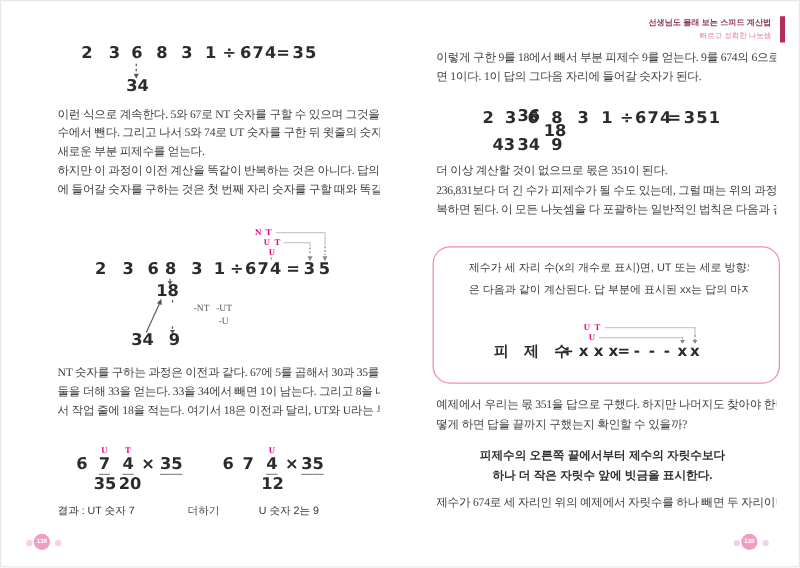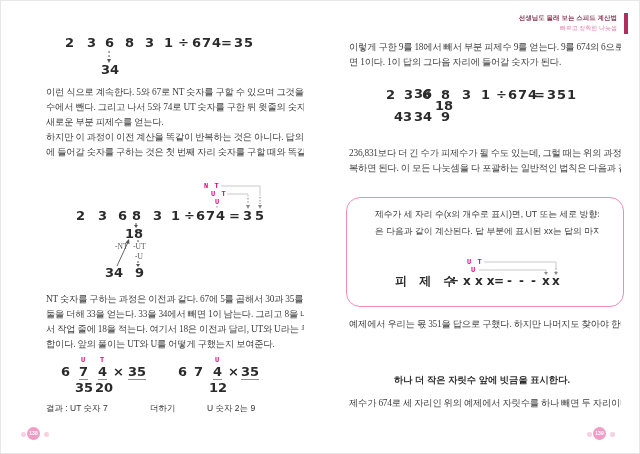--- a/index.html
+++ b/index.html
@@ -10,24 +10,24 @@
             overflow:hidden;letter-spacing:-0.2px;}
   .l-col{width:258px;}
   .r-col{width:272px;}
   
   .eq{position:absolute;}
   .eqd{position:absolute;font-family:"DejaVu Sans","Liberation Sans",sans-serif;font-weight:700;
        font-size:13px;line-height:12px;color:#2b2b2b;white-space:nowrap;}
   .tight{letter-spacing:1px;}
   .wide{letter-spacing:4px;}
   .ul{border-bottom:1.2px solid #8f8f8f;padding-bottom:0.5px;}
-  .pk{position:absolute;font-family:Liberation Mono, monospace;font-weight:700;
+  .pk{position:absolute;font-family:Liberation Serif, serif;font-weight:700;
       font-size:7px;line-height:7px;color:#e5057f;white-space:nowrap;letter-spacing:1px;}
   .mlab{position:absolute;font-size:7.5px;line-height:8px;color:#555;font-family:"Liberation Serif",serif;
-        white-space:nowrap;}
+        white-space:nowrap;margin-left:40px;}
   .cap{position:absolute;font-family:"Liberation Sans","DejaVu Sans",sans-serif;font-size:8.5px;
        color:#333;white-space:nowrap;}
   .ov{position:absolute;left:0;top:0;pointer-events:none;}
   
   .hd-title{position:absolute;right:22px;top:13px;font-family:"Liberation Sans",sans-serif;
             font-size:6.5px;font-weight:700;color:#8e3a55;white-space:nowrap;}
   .hd-sub{position:absolute;right:22px;top:23px;font-family:"Liberation Sans",sans-serif;
           font-size:6px;color:#df7fa9;white-space:nowrap;}
   .hd-bar{position:absolute;left:623px;top:12px;width:3.5px;height:21px;background:#b52d5e;}
   
@@ -120,21 +120,20 @@
       <path d="M77,82 L79,85 L81,82 Z" fill="#555"></path>
 
       <path d="M58,84 L69,60" stroke="#555" stroke-width="0.9" fill="none"></path>
       <path d="M66.5,60.5 L70,57 L70.5,62 Z" fill="#555"></path>
     </svg>
   </div>
 
   <div class="bodyline l-col" style="left:45px;top:292px">NT 숫자를 구하는 과정은 이전과 같다. 67에 5를 곱해서 30과 35를 구하고</div>
   <div class="bodyline l-col" style="left:45px;top:307px">둘을 더해 33을 얻는다. 33을 34에서 빼면 1이 남는다. 그리고 8을 내려 적어</div>
   <div class="bodyline l-col" style="left:45px;top:322px">서 작업 줄에 18을 적는다. 여기서 18은 이전과 달리, UT와 U라는 두 부분의</div>
-  <div class="bodyline l-col" style="left:45px;top:337px">합이다. 앞의 풀이는 UT와 U를 어떻게 구했는지 보여준다.</div>
 
   <div class="eq" style="left:55px;top:355px;width:110px;height:45px;">
     <span class="pk" style="left:25px;top:1px">U</span>
     <span class="pk" style="left:44px;top:1px">T</span>
     <span class="eqd" style="left:5px;top:10px">6</span>
     <span class="eqd ul" style="left:23px;top:10px">7</span>
     <span class="eqd ul" style="left:42px;top:10px">4</span>
     <span class="eqd" style="left:57px;top:10px">×</span>
     <span class="eqd ul" style="left:72px;top:10px">3</span>
     <span class="eqd ul" style="left:81px;top:10px">5</span>
@@ -181,20 +180,21 @@
     <span class="eqd tight" style="left:129px;top:2px">674</span>
     <span class="eqd" style="left:155px;top:2px">=</span>
     <span class="eqd tight" style="left:168px;top:2px">351</span>
     <span class="eqd" style="left:35px;top:1px">36</span>
     <span class="eqd" style="left:56px;top:13px">18</span>
     <span class="eqd" style="left:15px;top:24px">43</span>
     <span class="eqd" style="left:35px;top:24px">34</span>
     <span class="eqd" style="left:62px;top:24px">9</span>
   </div>
 
+  <div class="bodyline r-col" style="left:348px;top:130px">더 이상 계산할 것이 없으므로 몫은 351이 된다.</div>
   <div class="bodyline r-col" style="left:348px;top:146px">236,831보다 더 긴 수가 피제수가 될 수도 있는데, 그럴 때는 위의 과정을 더 반</div>
   <div class="bodyline r-col" style="left:348px;top:161px">복하면 된다. 이 모든 나눗셈을 다 포괄하는 일반적인 법칙은 다음과 같다.</div>
 
   <div class="rulebox">
     <div class="boxline" style="top:11px">제수가 세 자리 수(x의 개수로 표시)면, UT 또는 세로 방향의 뺄셈</div>
     <div class="boxline" style="top:28px">은 다음과 같이 계산된다. 답 부분에 표시된 xx는 답의 마지막 자리</div>
 
     <span class="pk" style="left:120px;top:61px">U T</span>
     <span class="pk" style="left:124px;top:69px">U</span>
 
@@ -211,21 +211,23 @@
     <svg class="ov" width="278" height="110">
       <path d="M137,64 H209 V70" stroke="#c9c9c9" stroke-width="1" fill="none"></path>
       <path d="M209,70 V74" stroke="#888" stroke-width="1" stroke-dasharray="1.5,1.5" fill="none"></path>
       <path d="M207,74 L209,77 L211,74 Z" fill="#888"></path>
       <path d="M132,72 H199 V74" stroke="#c9c9c9" stroke-width="1" fill="none"></path>
       <path d="M197,74 L199,77 L201,74 Z" fill="#888"></path>
     </svg>
   </div>
 
   <div class="bodyline r-col" style="left:348px;top:317px">예제에서 우리는 몫 351을 답으로 구했다. 하지만 나머지도 찾아야 한다. 어</div>
-
+  <div class="bodyline r-col" style="left:348px;top:333px">떻게 하면 답을 끝까지 구했는지 확인할 수 있을까?</div>
+
+  <div class="callout" style="top:357px">피제수의 오른쪽 끝에서부터 제수의 자릿수보다</div>
   <div class="callout" style="top:373px">하나 더 작은 자릿수 앞에 빗금을 표시한다.</div>
 
   <div class="bodyline r-col" style="left:348px;top:396px">제수가 674로 세 자리인 위의 예제에서 자릿수를 하나 빼면 두 자리이다.</div>
 
   <div>
     <span class="badge-dot" style="left:586px;top:431px"></span>
     <span class="badge-circle" style="left:592px;top:426px">139</span>
     <span class="badge-dot" style="left:609px;top:431px"></span>
   </div>
 

